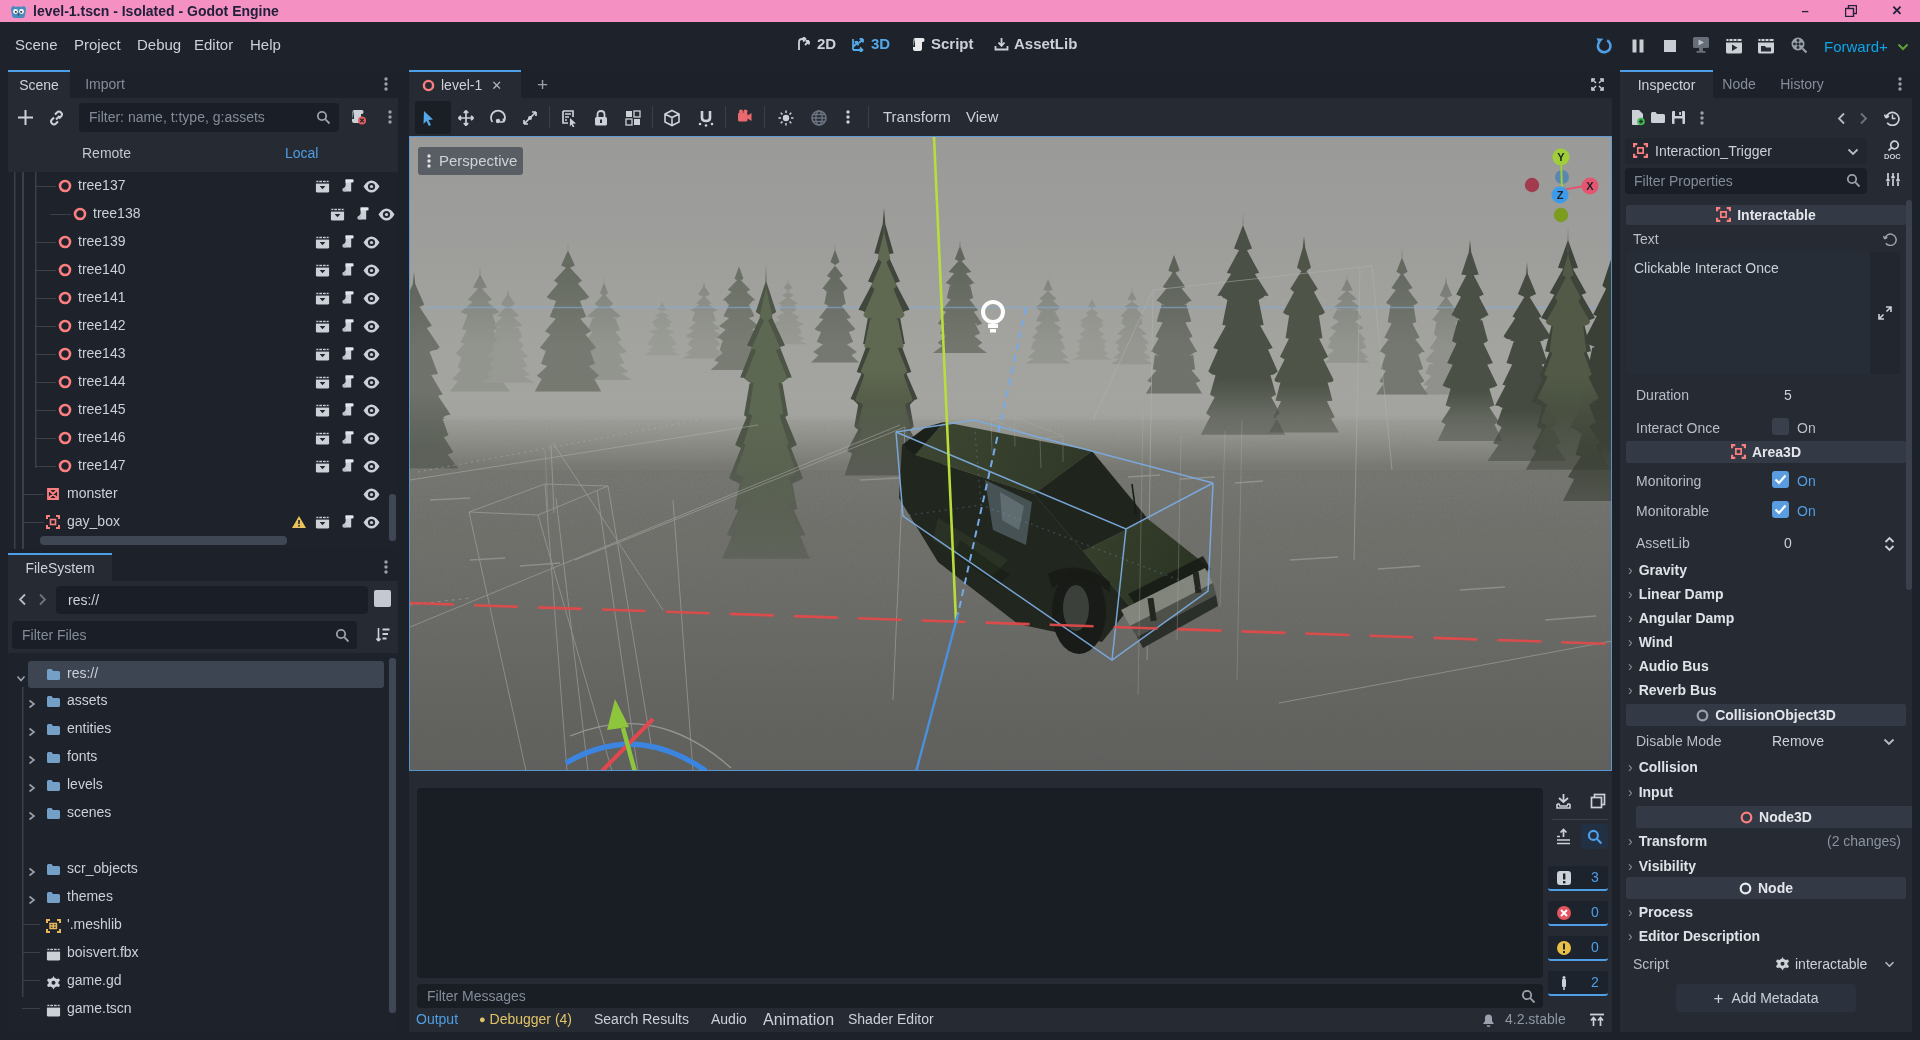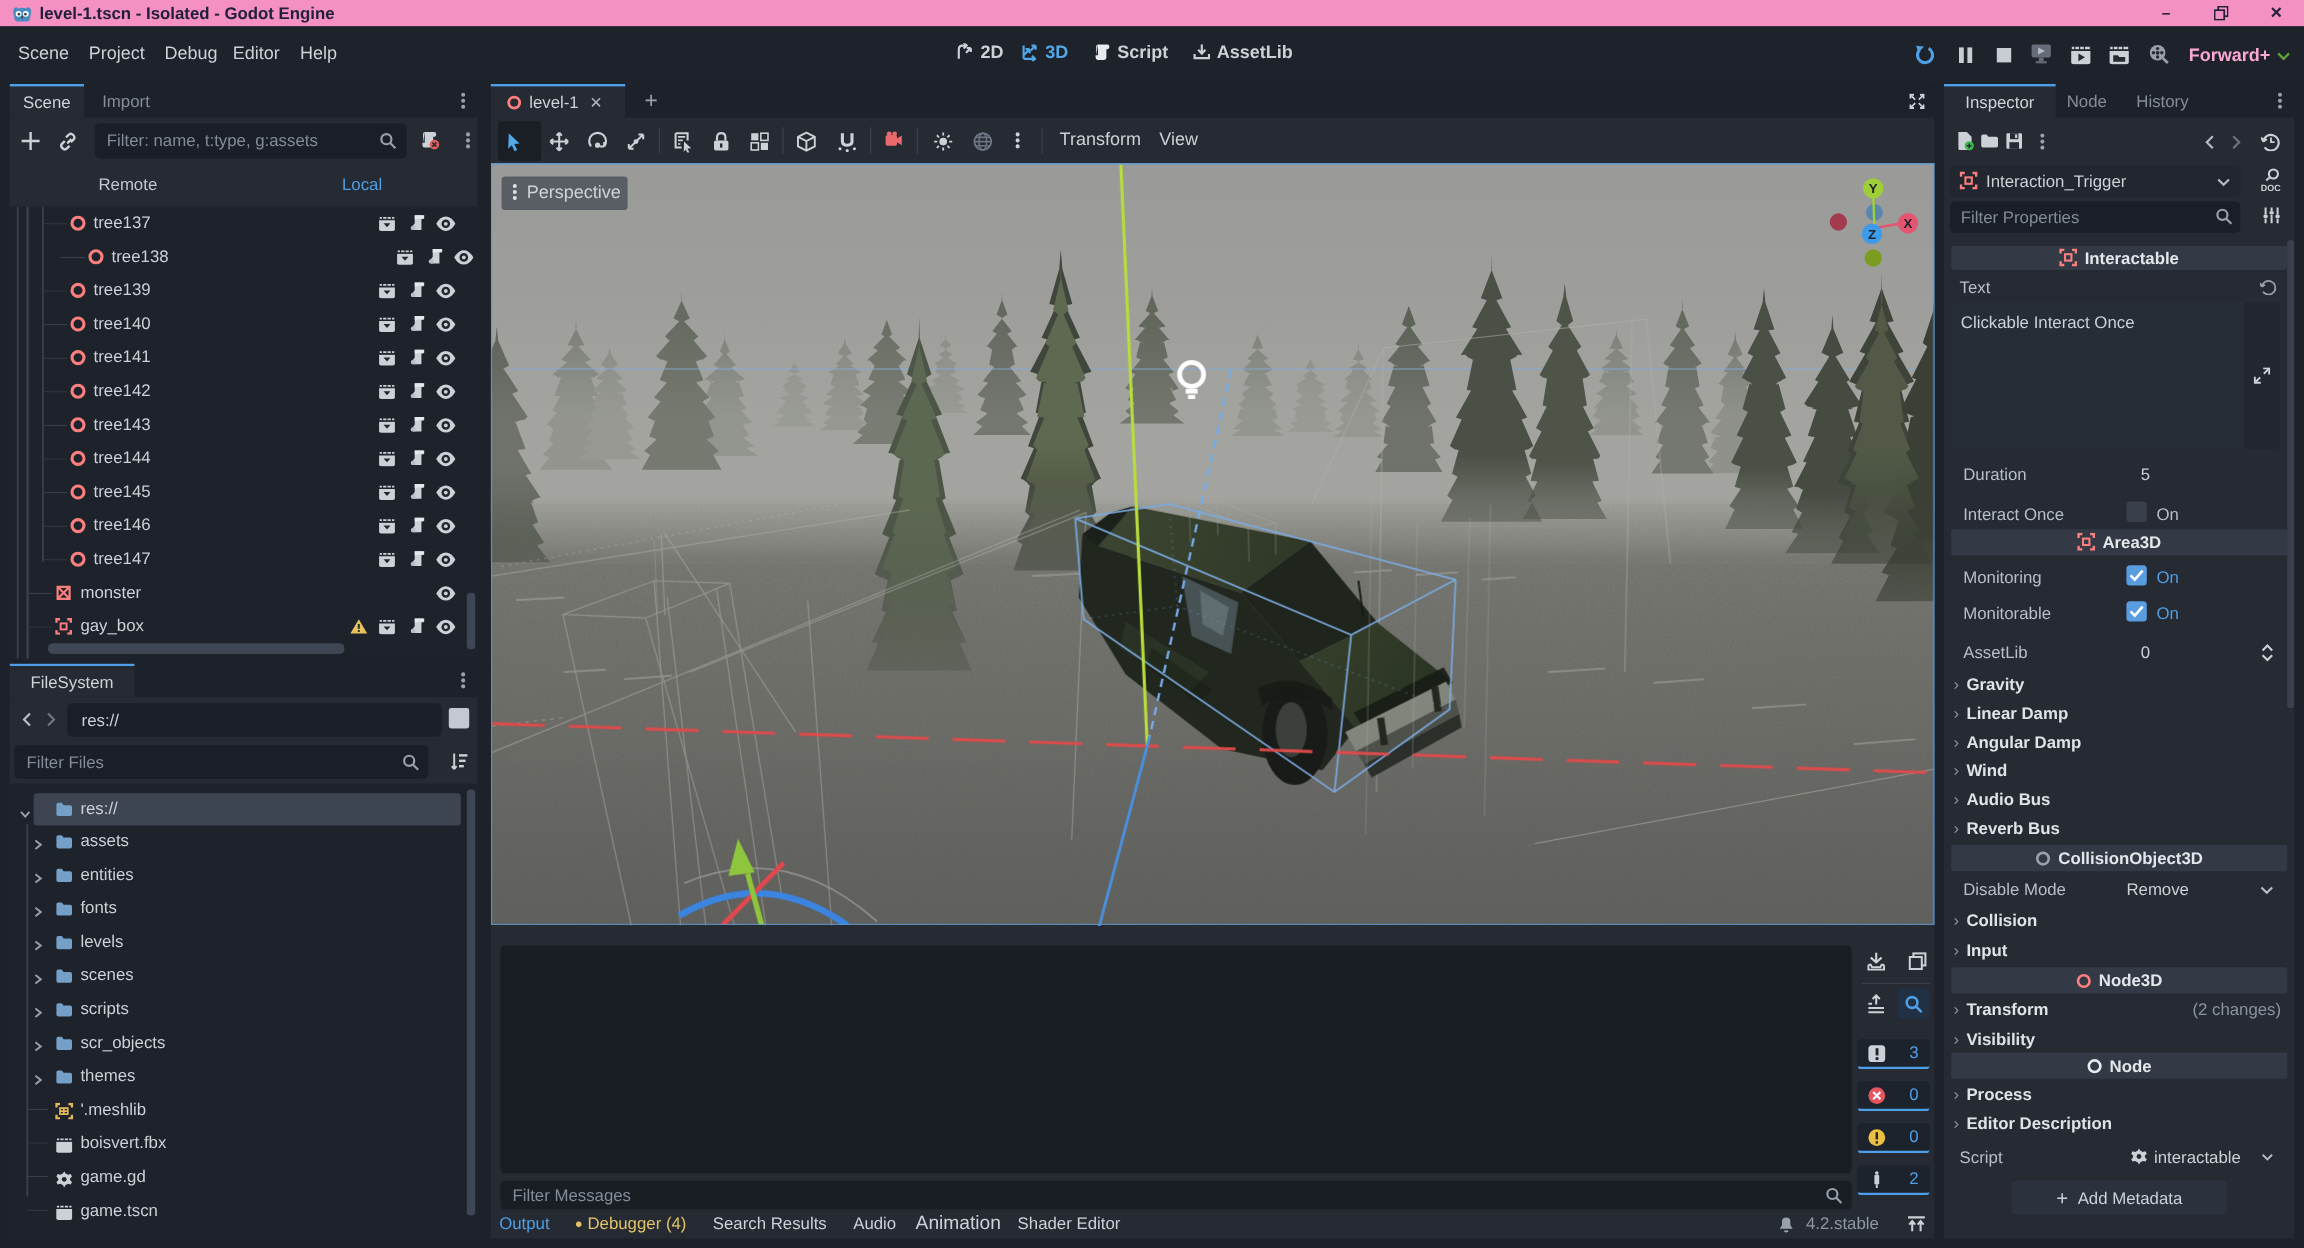--- a/index.html
+++ b/index.html
@@ -104,21 +104,21 @@
       </svg>
     <svg class="abs" style="left:1790px;top:14px" width="18" height="18" viewBox="0 0 18 18">
         <circle cx="8" cy="8" r="6.5" fill="#9aa0aa"></circle>
         <circle cx="8" cy="8" r="1.6" fill="#262b33"></circle>
         <circle cx="8" cy="4.5" r="1.4" fill="#262b33"></circle>
         <circle cx="8" cy="11.5" r="1.4" fill="#262b33"></circle>
         <circle cx="4.5" cy="8" r="1.4" fill="#262b33"></circle>
         <circle cx="11.5" cy="8" r="1.4" fill="#262b33"></circle>
         <path d="M12.5 12.5 L16.5 16.5" stroke="#9aa0aa" stroke-width="2.2"></path>
       </svg>
-    <div class="abs" style="left:1824px;top:16px;color:#f9a8d4;font-weight:bold;font-size:15px">Forward+</div>
+    <div class="abs" style="left:1824px;top:16px;color:#0ea5e9;font-weight:normal;font-size:15px">Forward+</div>
     <svg class="abs" style="left:1897px;top:21px" width="12" height="8" viewBox="0 0 12 8">
         <path d="M1.5 1.5 L6 6 L10.5 1.5" stroke="#61a038" stroke-width="2" fill="none"></path>
       </svg>
   </div>
 
   <div id="scenedock" class="dock" style="left:8px; top:70px; width:390px; height:479px; overflow:hidden">
     <div class="tabstrip">
       <div class="tab-active" style="left:0;width:62px">Scene</div>
       <div class="tab-idle" style="left:62px;width:70px">Import</div>
       <div class="abs" style="right:10px;top:7px"><svg width="4" height="14" viewBox="0 0 4 14">
@@ -561,29 +561,20 @@
 <span class="abs" style="left:59px;top:5px">levels</span>
 </div>
 <div class="treerow" style="left:0;top:246px;width:388px">
 <span class="abs" style="left:20px;top:9px"><svg width="8" height="10" viewBox="0 0 8 10">
             <path d="M1.5 1.5 L6 5 L1.5 8.5" stroke="#9aa1ac" stroke-width="1.6" fill="none"></path>
           </svg></span>
 <span class="abs" style="left:38px;top:8px"><svg width="15" height="13" viewBox="0 0 15 13">
             <path d="M1 2.5 Q1 1 2.5 1 L5.5 1 L7 3 L12.5 3 Q14 3 14 4.5 L14 10.5 Q14 12 12.5 12 L2.5 12 Q1 12 1 10.5 Z" fill="#74a0c8"></path>
           </svg></span>
 <span class="abs" style="left:59px;top:5px">scenes</span>
-</div>
-<div class="treerow" style="left:0;top:274px;width:388px">
-<span class="abs" style="left:20px;top:9px"><svg width="8" height="10" viewBox="0 0 8 10">
-            <path d="M1.5 1.5 L6 5 L1.5 8.5" stroke="#9aa1ac" stroke-width="1.6" fill="none"></path>
-          </svg></span>
-<span class="abs" style="left:38px;top:8px"><svg width="15" height="13" viewBox="0 0 15 13">
-            <path d="M1 2.5 Q1 1 2.5 1 L5.5 1 L7 3 L12.5 3 Q14 3 14 4.5 L14 10.5 Q14 12 12.5 12 L2.5 12 Q1 12 1 10.5 Z" fill="#74a0c8"></path>
-          </svg></span>
-<span class="abs" style="left:59px;top:5px">scripts</span>
 </div>
 <div class="treerow" style="left:0;top:302px;width:388px">
 <span class="abs" style="left:20px;top:9px"><svg width="8" height="10" viewBox="0 0 8 10">
             <path d="M1.5 1.5 L6 5 L1.5 8.5" stroke="#9aa1ac" stroke-width="1.6" fill="none"></path>
           </svg></span>
 <span class="abs" style="left:38px;top:8px"><svg width="15" height="13" viewBox="0 0 15 13">
             <path d="M1 2.5 Q1 1 2.5 1 L5.5 1 L7 3 L12.5 3 Q14 3 14 4.5 L14 10.5 Q14 12 12.5 12 L2.5 12 Q1 12 1 10.5 Z" fill="#74a0c8"></path>
           </svg></span>
 <span class="abs" style="left:59px;top:5px">scr_objects</span>
 </div>
@@ -1171,21 +1162,21 @@
           <circle cx="6.5" cy="6.5" r="4.8" stroke="#9aa1ac" stroke-width="2.2" fill="none"></circle>
         </svg>CollisionObject3D</div>
     <div class="proplabel" style="left:16px;top:663px">Disable Mode</div>
     <div class="propval" style="left:152px;top:663px">Remove</div>
     <svg class="abs" style="left:263px;top:668px" width="12" height="8" viewBox="0 0 12 8">
         <path d="M1.5 1.5 L6 6 L10.5 1.5" stroke="#b6bcc6" stroke-width="1.8" fill="none"></path>
       </svg>
     <div class="group" style="left:8px;top:689px">Collision</div>
     <div class="group" style="left:8px;top:714px">Input</div>
 
-    <div class="cathead" style="left:6px;top:736px;width:280px;height:22px;line-height:22px"><svg style="vertical-align:-2px;margin-right:6px" width="13" height="13" viewBox="0 0 13 13">
+    <div class="cathead" style="left:16px;top:736px;width:280px;height:22px;line-height:22px"><svg style="vertical-align:-2px;margin-right:6px" width="13" height="13" viewBox="0 0 13 13">
           <circle cx="6.5" cy="6.5" r="4.8" stroke="#fc7f7f" stroke-width="2.2" fill="none"></circle>
         </svg>Node3D</div>
     <div class="group" style="left:8px;top:763px">Transform</div>
     <div class="abs" style="left:207px;top:763px;color:#8b93a0;font-size:14px">(2 changes)</div>
     <div class="group" style="left:8px;top:788px">Visibility</div>
 
     <div class="cathead" style="left:6px;top:807px;width:280px;height:22px;line-height:22px"><svg style="vertical-align:-2px;margin-right:6px" width="13" height="13" viewBox="0 0 13 13">
           <circle cx="6.5" cy="6.5" r="4.8" stroke="#e8ebee" stroke-width="2.2" fill="none"></circle>
         </svg>Node</div>
     <div class="group" style="left:8px;top:834px">Process</div>

